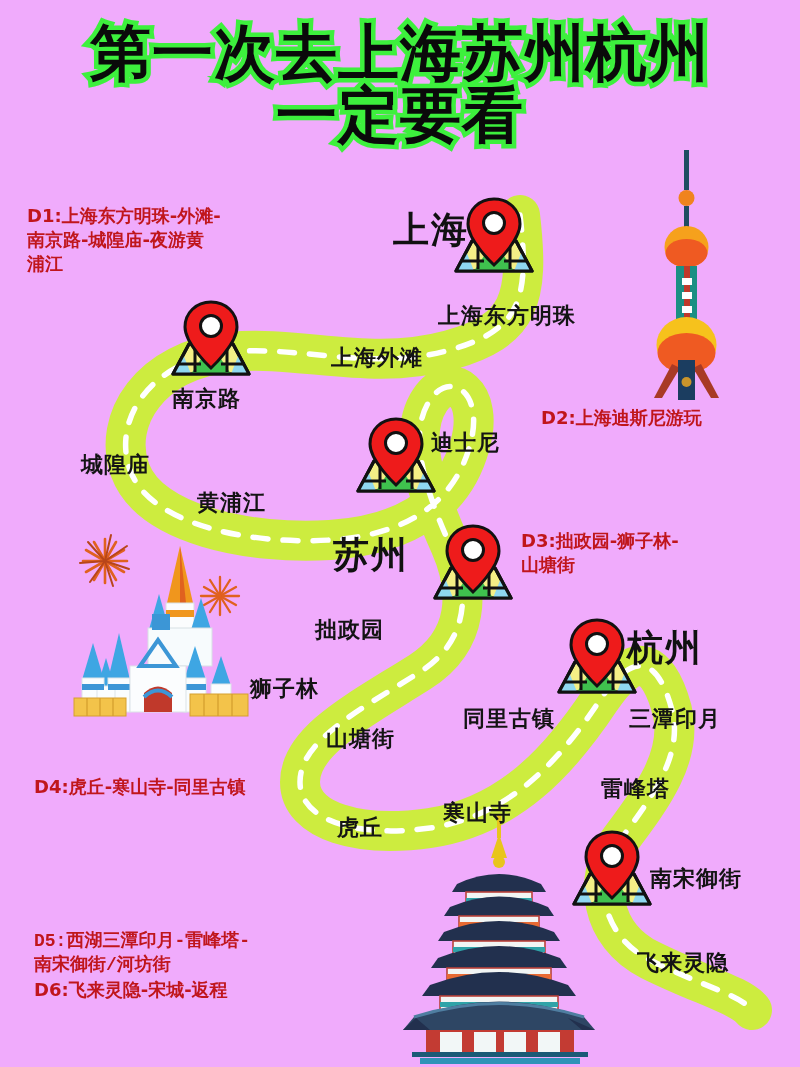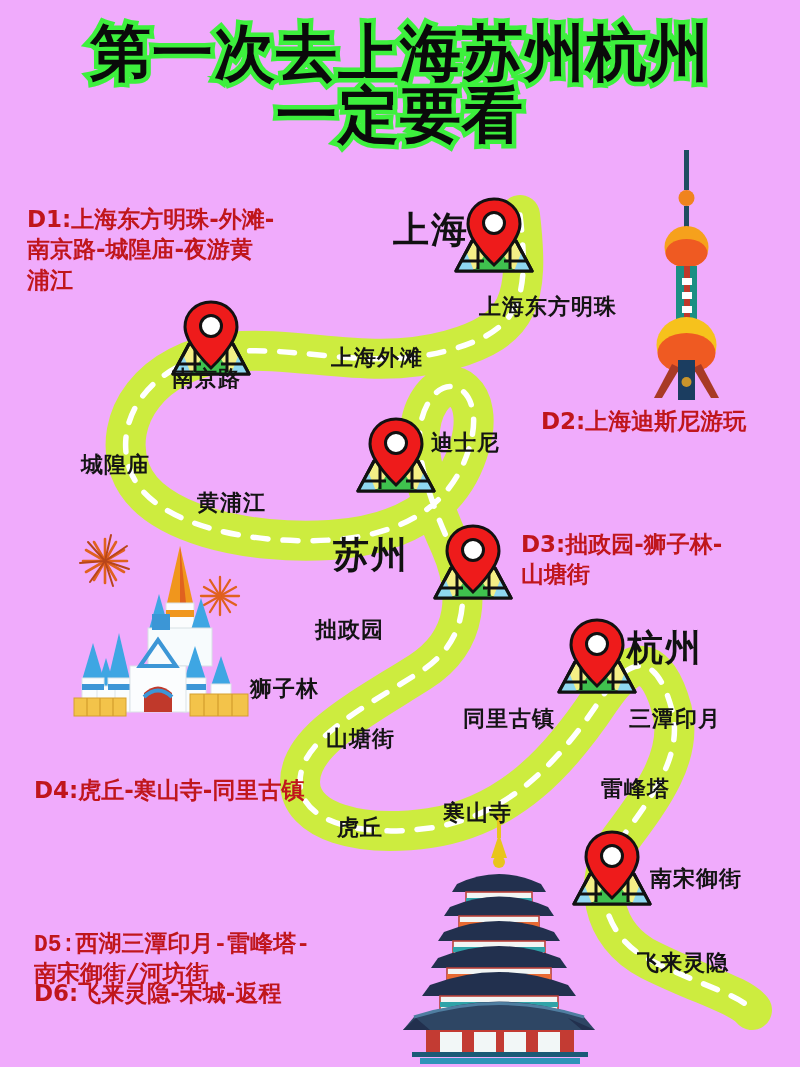--- a/index.html
+++ b/index.html
@@ -31,21 +31,21 @@
     paint-order:stroke fill;
     font-family:"DejaVu Sans","Liberation Sans",sans-serif;
   }
   .title-line.l2{font-size:61px;}
 
   
   .day-text{
     position:absolute;
     color:#c0161c;
     font-weight:bold;
-    font-size:23px;
+    font-size:18px;
     line-height:1.32;
     letter-spacing:0px;
     font-family:"DejaVu Sans","Liberation Sans",sans-serif;
     white-space:pre-line;
   }
 
   
   .place{
     position:absolute;
     color:#141414;
@@ -380,23 +380,23 @@
 
   <div class="day-text" style="left:34px;top:930px;width:370px;font-family:Liberation Mono, monospace;">D5:西湖三潭印月-雷峰塔-
 南宋御街/河坊街</div>
 
   <div class="day-text" style="left:34px;top:978px;width:370px;">D6:飞来灵隐-宋城-返程</div>
 
   <div class="city" style="left:362px;top:206px;margin-left:31px;">上海</div>
   <div class="city" style="left:333px;top:531px;">苏州</div>
   <div class="city" style="left:627px;top:624px;">杭州</div>
 
-  <div class="place" style="left:438px;top:292px;margin-left:41px;">上海东方明珠</div>
+  <div class="place" style="left:438px;top:301px;">上海东方明珠</div>
   <div class="place" style="left:331px;top:343px;">上海外滩</div>
-  <div class="place" style="left:172px;top:364px;">南京路</div>
+  <div class="place" style="left:172px;top:384px;">南京路</div>
   <div class="place" style="left:81px;top:450px;">城隍庙</div>
   <div class="place" style="left:197px;top:488px;">黄浦江</div>
   <div class="place" style="left:431px;top:412px;margin-top:16px;">迪士尼</div>
   <div class="place" style="left:307px;top:615px;margin-left:8px;">拙政园</div>
   <div class="place" style="left:250px;top:674px;">狮子林</div>
   <div class="place" style="left:326px;top:724px;">山塘街</div>
   <div class="place" style="left:337px;top:813px;">虎丘</div>
   <div class="place" style="left:443px;top:774px;margin-top:24px;">寒山寺</div>
   <div class="place" style="left:463px;top:704px;text-align:right;">同里古镇</div>
   <div class="place" style="left:629px;top:704px;">三潭印月</div>

